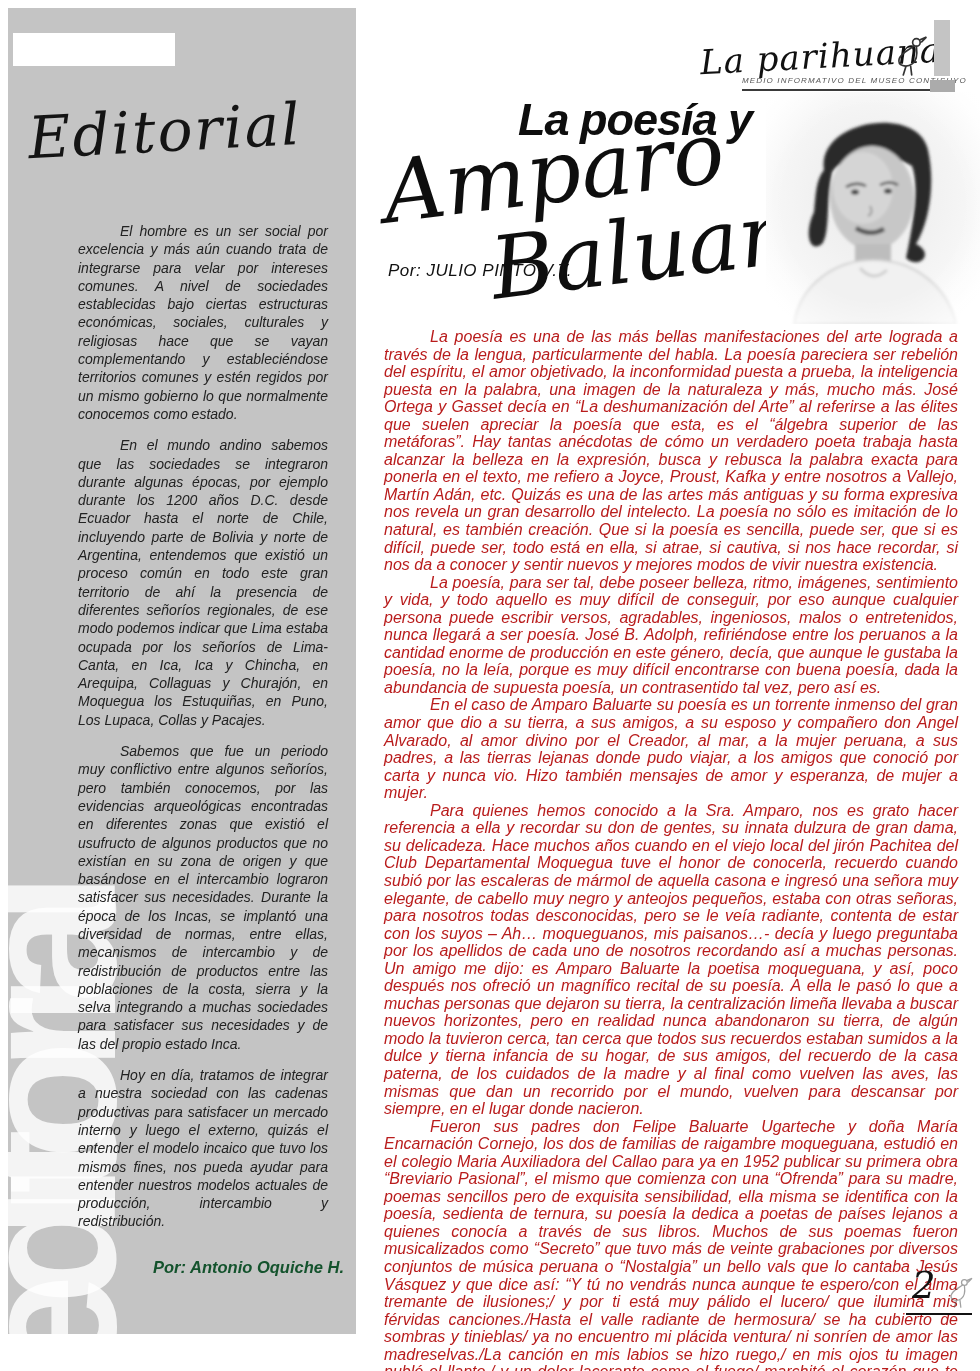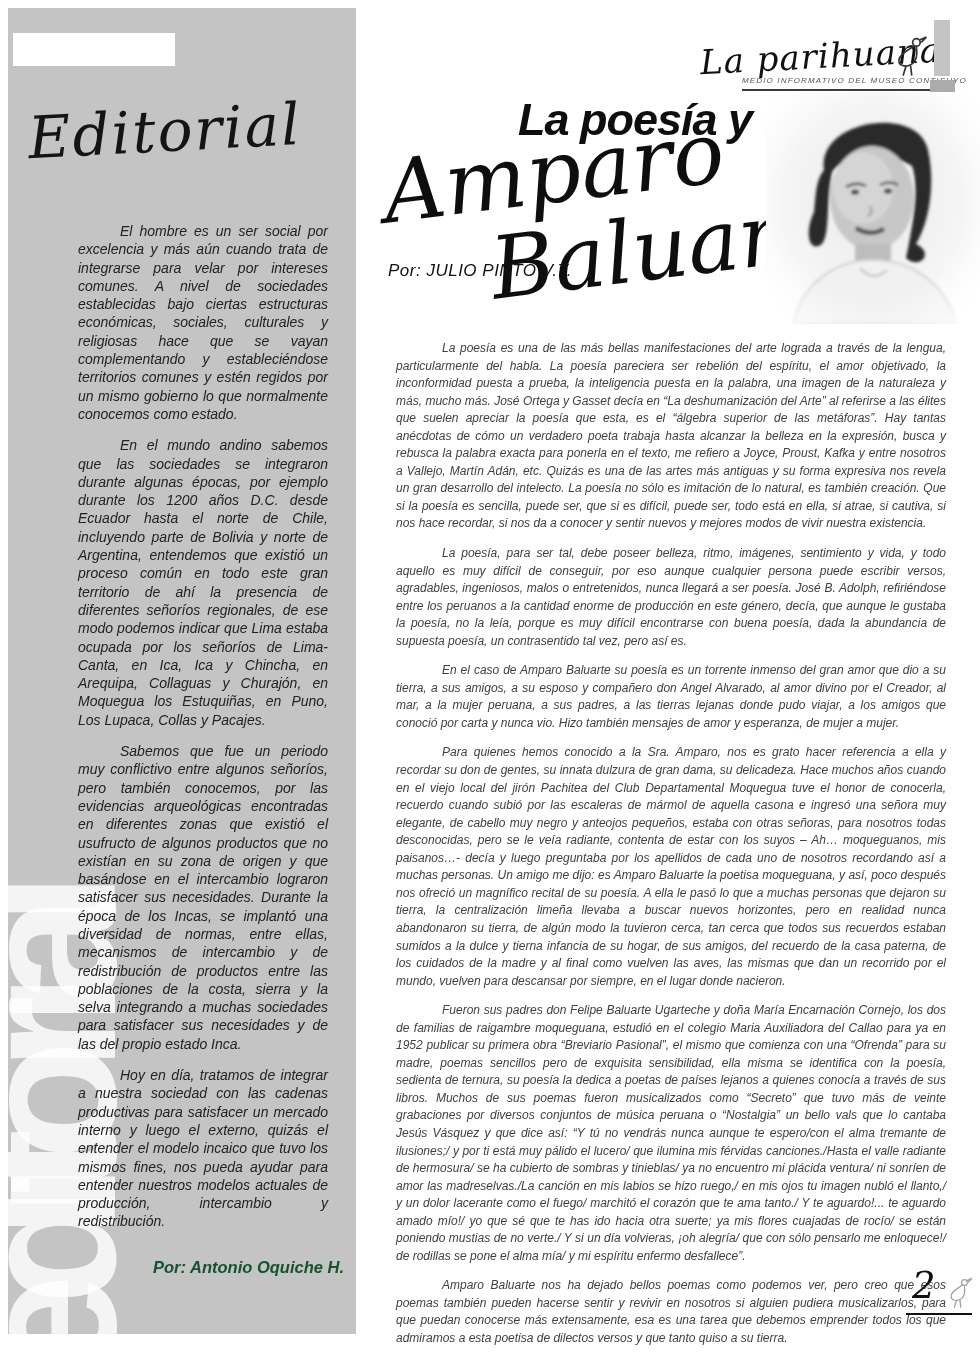--- a/index.html
+++ b/index.html
@@ -39,22 +39,22 @@
   .title-script1{position:absolute;left:382px;top:122px;font-family:"DejaVu Serif",serif;
              font-style:italic;font-size:86px;transform:rotate(-7deg);color:#0e0e0e;}
   .title-script2{position:absolute;left:490px;top:196px;font-family:"DejaVu Serif",serif;
              font-style:italic;font-size:86px;transform:rotate(-7deg);color:#0e0e0e;}
   .byline{position:absolute;left:388px;top:261px;font-style:italic;font-size:17px;
              letter-spacing:0.5px;color:#111;}
   .photo{position:absolute;left:766px;top:92px;width:214px;height:232px;}
 
   
   .article{position:absolute;left:384px;top:328px;width:574px;}
-  .article p{margin:12px;font-style:italic;font-size:12px;line-height:17.55px;
-             text-align:justify;text-indent:46px;color:#404040;}
+  .article p{margin:0;font-style:italic;font-size:16px;line-height:17.55px;
+             text-align:justify;text-indent:46px;color:#b91c1c;}
 
   
   .page-num{position:absolute;left:912px;top:1264px;font-family:"DejaVu Serif",serif;
              font-style:italic;font-size:37px;color:#111;}
   .page-rule{position:absolute;left:906px;top:1313px;width:66px;border-top:2.5px solid #111;}
 </style>
 </head>
 <body>
 
 <div class="page">

